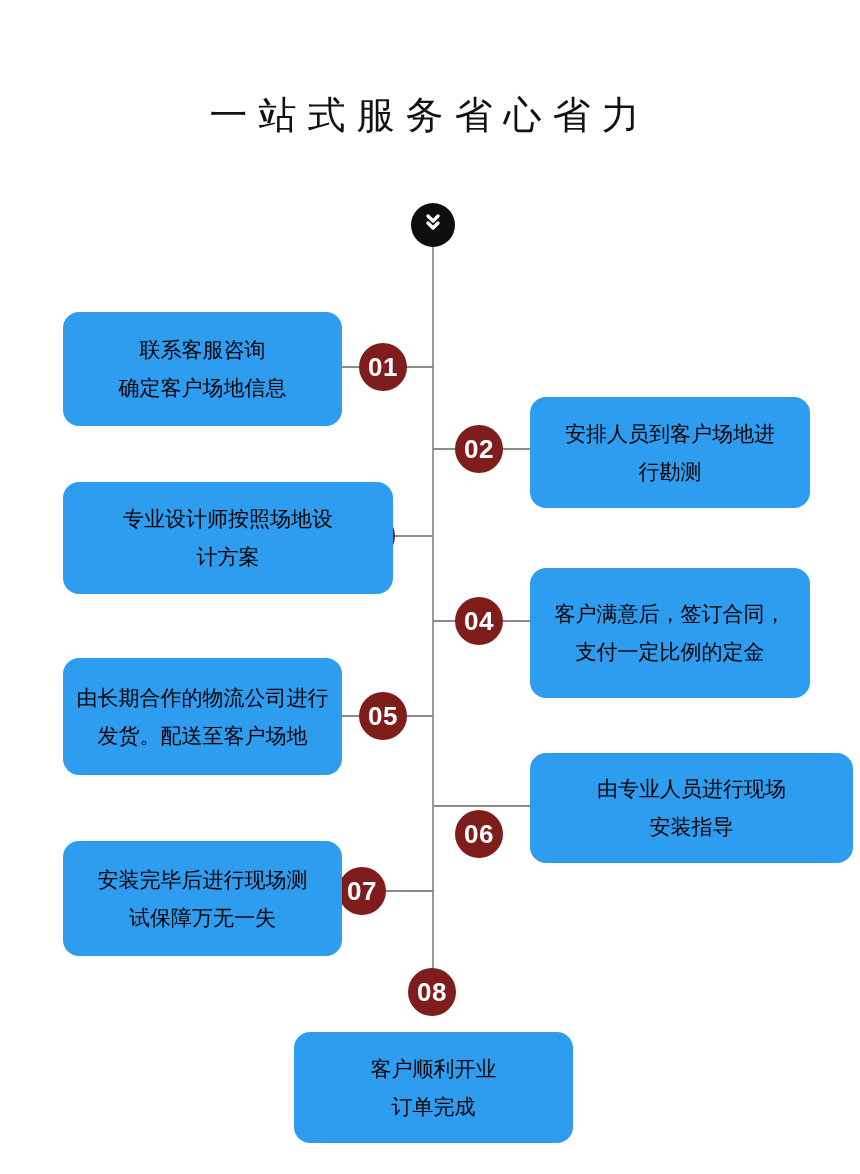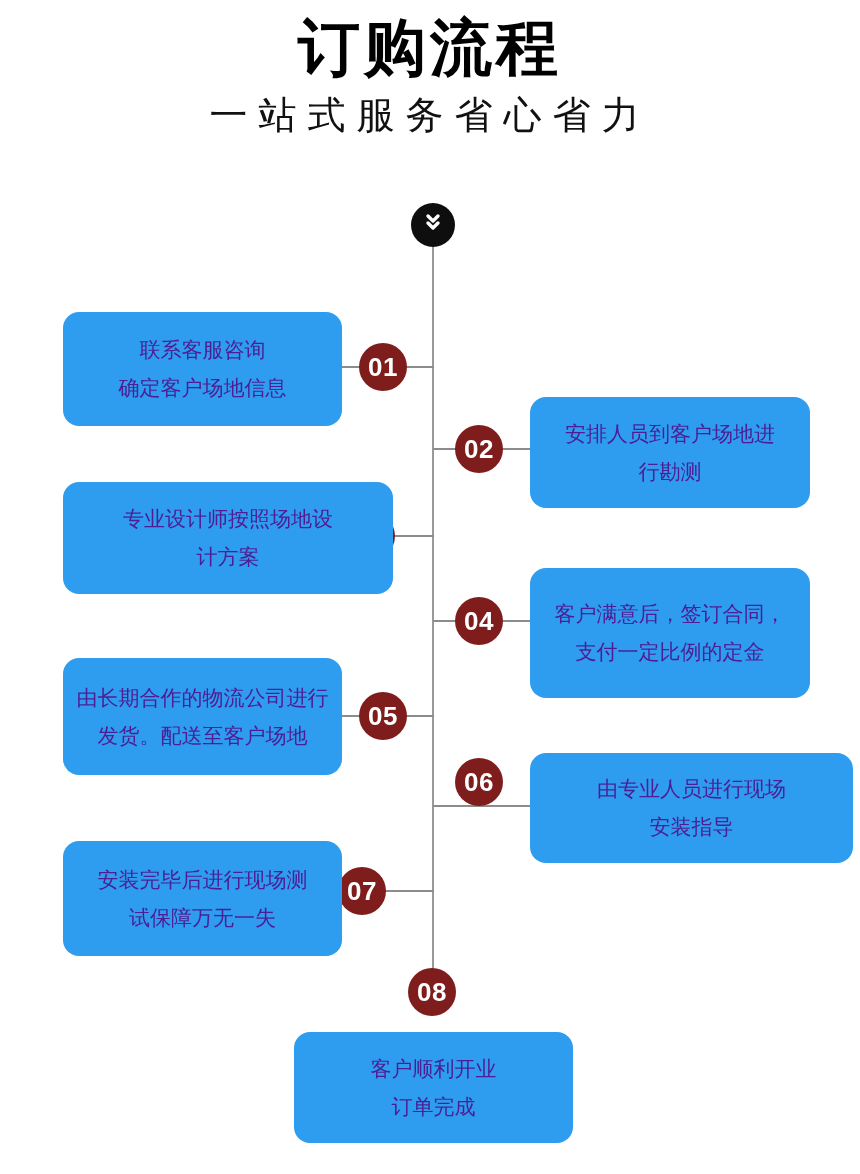--- a/index.html
+++ b/index.html
@@ -64,28 +64,28 @@
     display: flex; align-items: center; justify-content: center;
     font-size: 26px;
     font-weight: 700;
     letter-spacing: 0.5px;
   }
   .b1 { left: 359px; top: 343px; }
   .b2 { left: 455px; top: 425px; }
   .b3 { left: 347px; top: 512px; }
   .b4 { left: 455px; top: 597px; }
   .b5 { left: 359px; top: 692px; }
-  .b6 { left: 455px; top: 758px; }
+  .b6 { left: 455px; top: 810px; }
   .b7 { left: 338px; top: 867px; }
   .b8 { left: 408px; top: 968px; }
   .card {
     position: absolute;
     background: #2e9cef;
     border-radius: 16px;
-    color: #4c1d95;
+    color: #000000;
     display: flex;
     flex-direction: column;
     align-items: center;
     justify-content: center;
     text-align: center;
     font-size: 21px;
     font-weight: 500;
     line-height: 38px;
     padding: 0 8px;
     box-sizing: border-box;
@@ -97,21 +97,20 @@
   .c5 { left: 63px;  top: 658px;  width: 279px; height: 117px; }
   .c6 { left: 530px; top: 753px;  width: 323px; height: 110px; }
   .c7 { left: 63px;  top: 833px;  width: 279px; height: 115px; margin-top: 8px; }
   .c8 { left: 294px; top: 1032px; width: 279px; height: 111px; }
 </style>
 </head>
 <body>
 
 <div class="stage">
 
-  <div class="title">订购流程</div>
   <div class="subtitle">一站式服务省心省力</div>
 
   <div class="start-circle">
     <span>
       <svg width="24" height="24" viewBox="0 0 24 24" fill="none">
         <polyline points="7,5 12,10 17,5" stroke="#ffffff" stroke-width="3.4" stroke-linecap="round" stroke-linejoin="round"></polyline>
         <polyline points="7,12 12,17 17,12" stroke="#ffffff" stroke-width="3.4" stroke-linecap="round" stroke-linejoin="round"></polyline>
       </svg>
     </span>
   </div>

